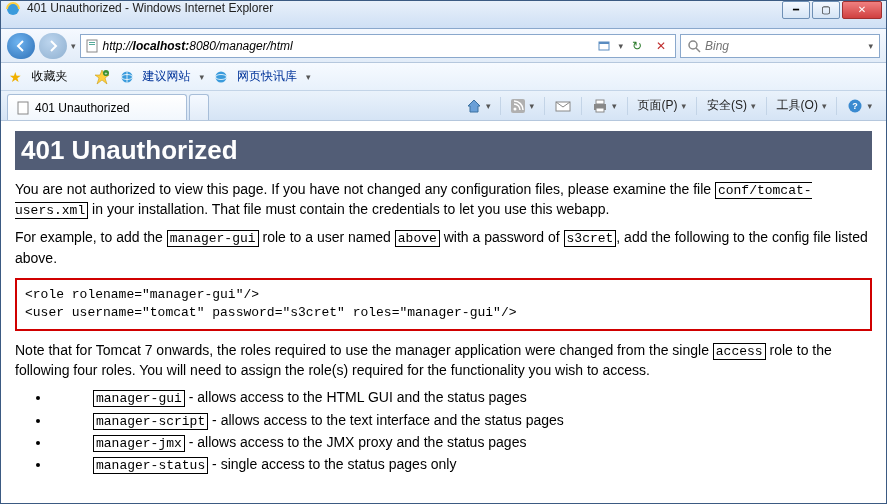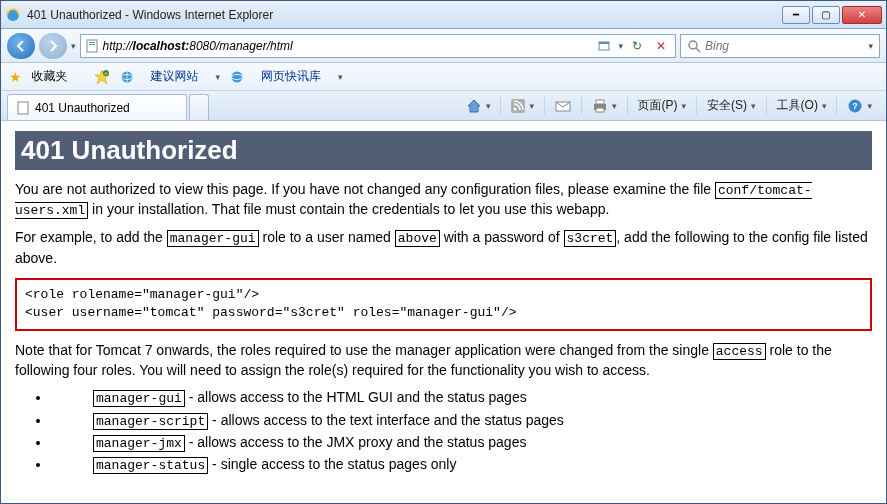--- a/index.html
+++ b/index.html
@@ -1,39 +1,39 @@
 <!DOCTYPE html>
 <html><head>
 <meta charset="utf-8">
 <style>
 * { margin: 0; padding: 0; box-sizing: border-box; font-family: "Segoe UI", Tahoma, sans-serif; }
 body { background: #fff; font-size: 13px; }
 
 .window { width: 887px; height: 504px; border: 1px solid #3b5a82; background: #fff; overflow: hidden; display: flex; flex-direction: column; }
 
-.titlebar { height: 28px; background: linear-gradient(#e8f0fa, #cfe0f5); display: flex; align-items: center; padding: 0 4px; border-bottom: 1px solid #8aa8cc; }
+.titlebar { height: 28px; background: linear-gradient(#e8f0fa, #cfe0f5); display: flex; padding: 0 4px; border-bottom: 1px solid #8aa8cc; }
 .titlebar .ie-icon { width: 16px; height: 16px; margin-right: 6px; }
 .titlebar .title { flex: 1; font-size: 12px; color: #222; }
 .winbtns { display: flex; gap: 2px; }
 .winbtn { width: 28px; height: 18px; border: 1px solid #6e8fb5; border-radius: 2px; background: linear-gradient(#f5f9ff,#d5e4f5); font-size: 10px; text-align: center; line-height: 16px; cursor: pointer; }
 .winbtn.close { background: linear-gradient(#f08080,#d04040); color: #fff; border-color: #a03030; width: 40px; }
 
 .navbar { height: 34px; background: linear-gradient(#f5f9ff,#e2ecf8); display: flex; align-items: center; padding: 0 6px; border-bottom: 1px solid #b5c7dd; gap: 4px; }
 .navbtn { width: 28px; height: 26px; border-radius: 13px; background: radial-gradient(circle at 40% 35%, #6fb4f0, #2d6fb5); display: flex; align-items: center; justify-content: center; color: #fff; cursor: pointer; }
 .navbtn.fwd { background: radial-gradient(circle at 40% 35%, #bcd5ee, #8fb0d0); }
 .addrbar { flex: 1; display: flex; align-items: center; border: 1px solid #8aa8cc; background: #fff; height: 24px; padding: 0 4px; gap: 4px; }
 .addrbar .page-icon { width: 14px; height: 14px; }
 .addr-url .host { font-weight: bold; }
 .addr-btn { width: 20px; height: 20px; display: flex; align-items: center; justify-content: center; cursor: pointer; font-size: 12px; }
 .searchbar { width: 200px; display: flex; align-items: center; border: 1px solid #8aa8cc; background: #fff; height: 24px; padding: 0 6px; gap: 4px; }
 .searchbar input { flex: 1; border: none; outline: none; font-size: 12px; color: #0c4a6e; font-style: italic; }
 
 .favbar { height: 28px; background: linear-gradient(#f6faff,#e8f1fb); border-bottom: 1px solid #c3d4e7; display: flex; align-items: center; padding: 0 8px; gap: 10px; font-size: 12px; }
 .favbar .star { color: #f0b000; font-size: 14px; }
-.favbar .link { color: #003399; cursor: pointer; display: flex; align-items: center; gap: 17px; }
+.favbar .link { color: #003399; cursor: pointer; display: flex; align-items: center; gap: 9px; }
 .drop { font-size: 9px; color: #555; }
 
 .tabbar { height: 30px; background: linear-gradient(#eaf2fb,#d5e4f5); border-bottom: 1px solid #b5c7dd; display: flex; align-items: flex-end; padding: 0 6px; }
 .tab { height: 26px; min-width: 180px; background: linear-gradient(#fff,#f2f7fd); border: 1px solid #a7bdd8; border-bottom: none; border-radius: 3px 3px 0 0; display: flex; align-items: center; padding: 0 8px; gap: 5px; font-size: 12px; }
 .newtab { width: 20px; min-width: 20px; margin-left: 2px; justify-content: center; background: linear-gradient(#f5f9ff,#e2ecf8); }
 .tb-spacer { flex: 1; }
 .toolbar { display: flex; align-items: center; gap: 10px; padding-right: 8px; height: 100%; font-size: 12px; }
 .tbtn { display: flex; align-items: center; gap: 3px; cursor: pointer; color: #222; }
 .tbtn .drop { margin-left: 1px; }
 .sep { width: 1px; height: 18px; background: #c3d4e7; }

